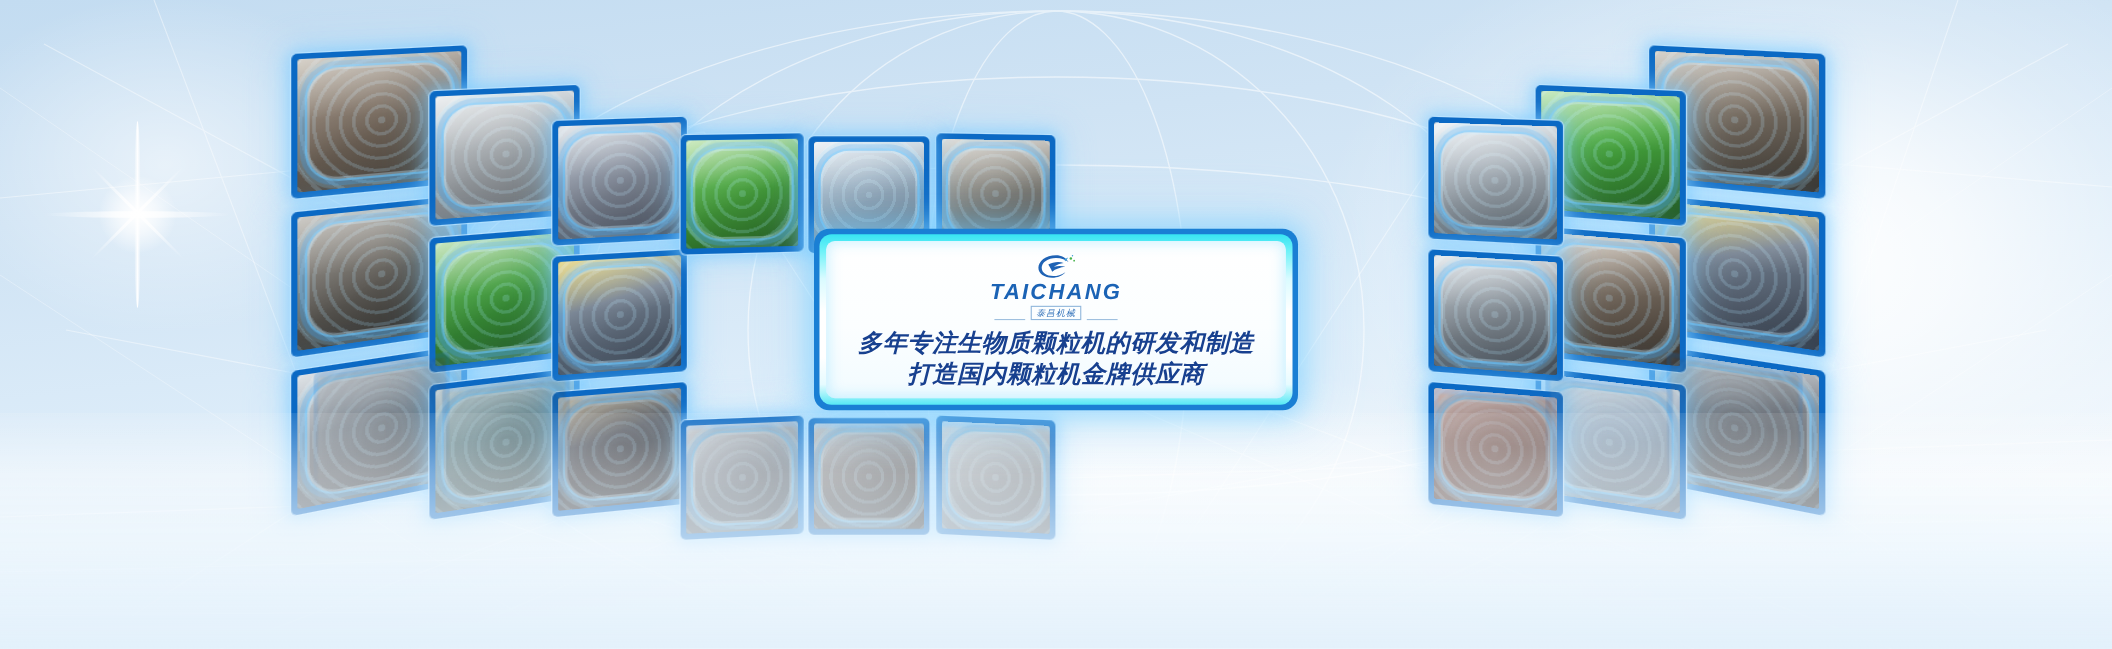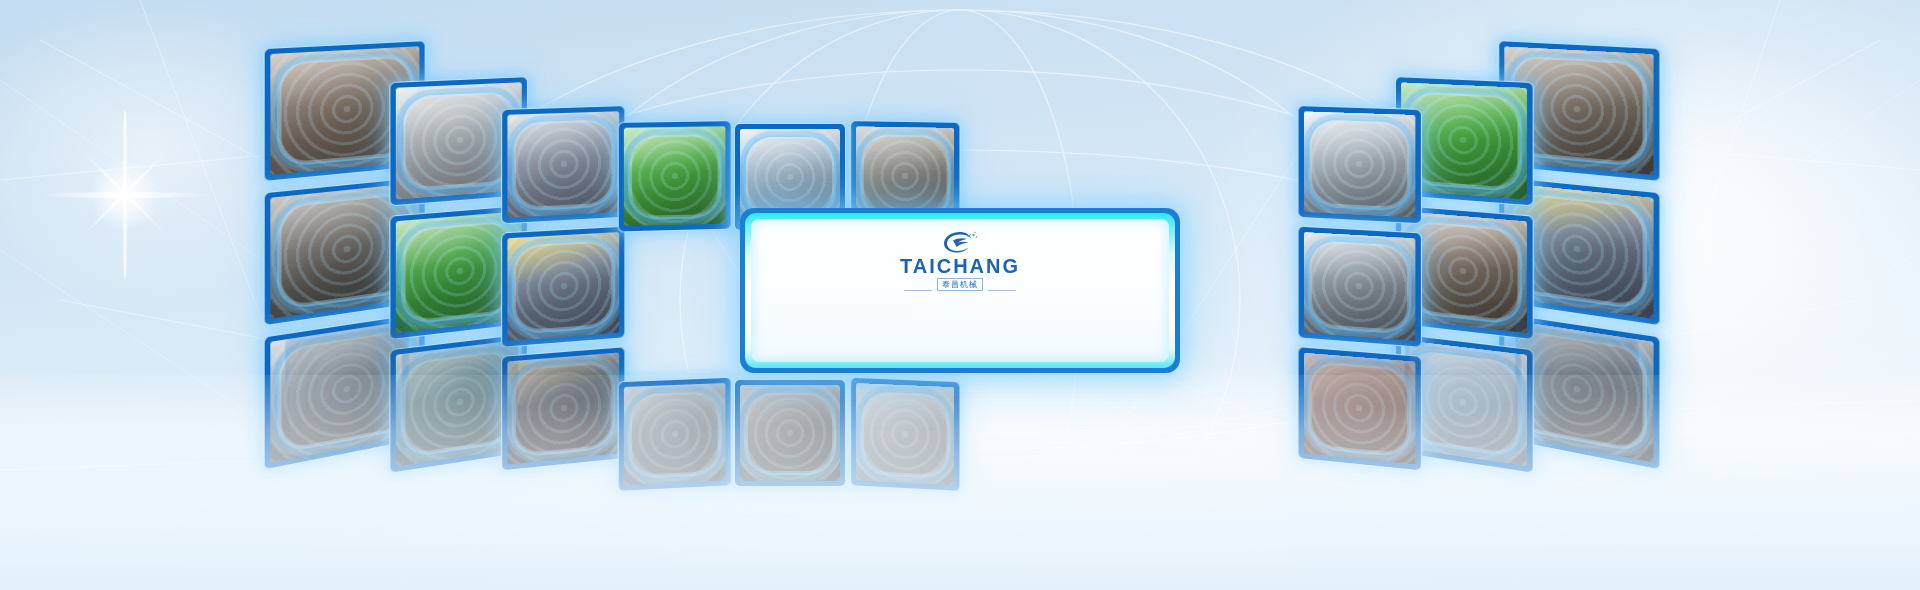--- a/index.html
+++ b/index.html
@@ -12,20 +12,21 @@
   
   #stage{
     position:relative;
     width:1920px; height:590px;
     overflow:hidden;
     background:
       radial-gradient(ellipse 620px 430px at 1640px 230px, rgba(255,255,255,.98) 0%, rgba(255,255,255,.75) 22%, rgba(255,255,255,.28) 48%, rgba(255,255,255,0) 72%),
       radial-gradient(ellipse 760px 300px at 960px 560px, rgba(255,255,255,.92) 0%, rgba(255,255,255,.45) 45%, rgba(255,255,255,0) 80%),
       radial-gradient(ellipse 300px 220px at 150px 150px, rgba(255,255,255,.55) 0%, rgba(255,255,255,0) 70%),
       linear-gradient(174deg,#c3dcf1 0%,#cfe3f4 26%,#dcecf9 52%,#e9f3fb 70%,#f2f8fd 86%,#eaf3fb 100%);
+    font-style: italic;
   }
 
   
   .globe{ position:absolute; inset:0; pointer-events:none; }
   .globe svg{ width:1920px; height:590px; display:block; }
 
   
   .flare{
     position:absolute; pointer-events:none;
   }
@@ -460,18 +461,22 @@
             <circle cx="74" cy="7" r="1.3" fill="#3b9bd8"></circle>
           </svg>
           <span class="logo-word">TAICHANG</span>
           <div class="logo-sub">
             <span class="rule"></span>
             <span class="cn">泰昌机械</span>
             <span class="rule"></span>
           </div>
         </div>
 
+        <div class="slogan">
+          <span class="l1">多年专注生物质颗粒机的研发和制造</span>
+          <span class="l2">打造国内颗粒机金牌供应商</span>
+        </div>
 
       </div>
     </div>
   </div>
 
 </div>
 
 </body></html>

